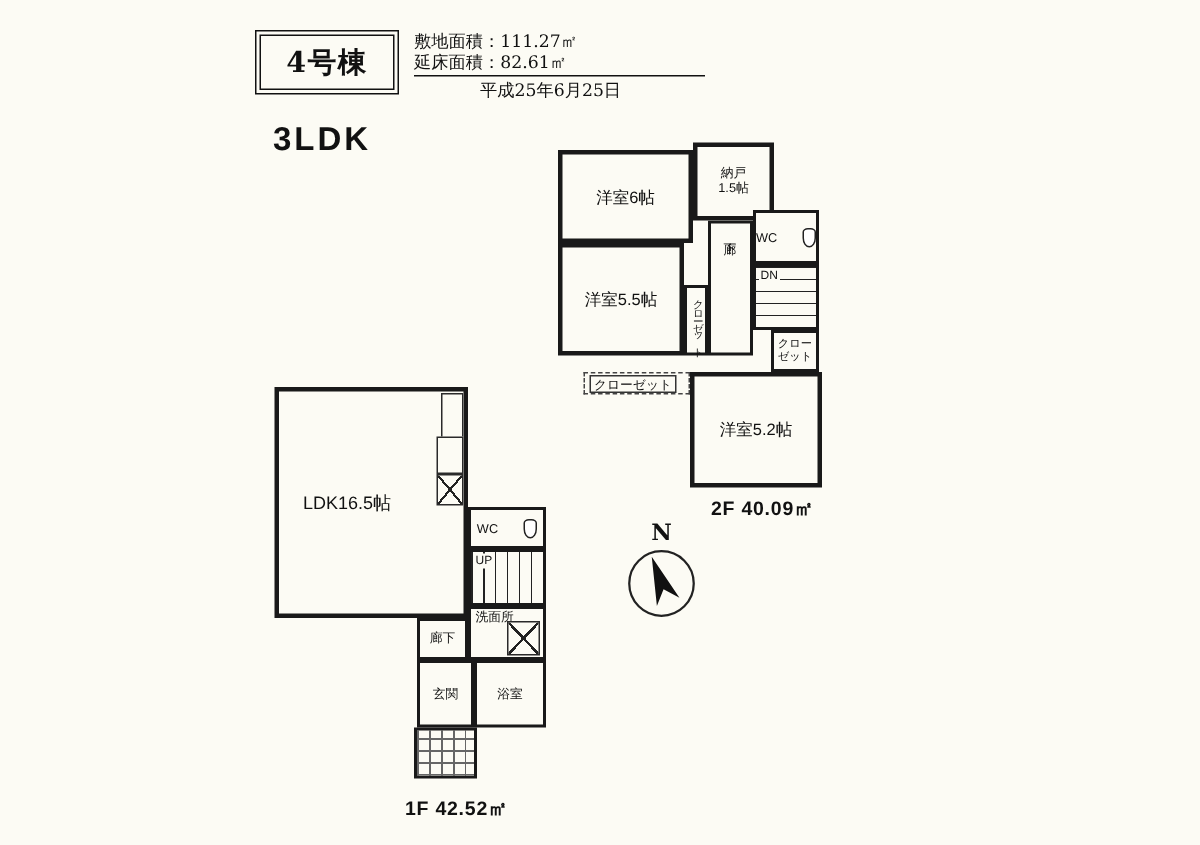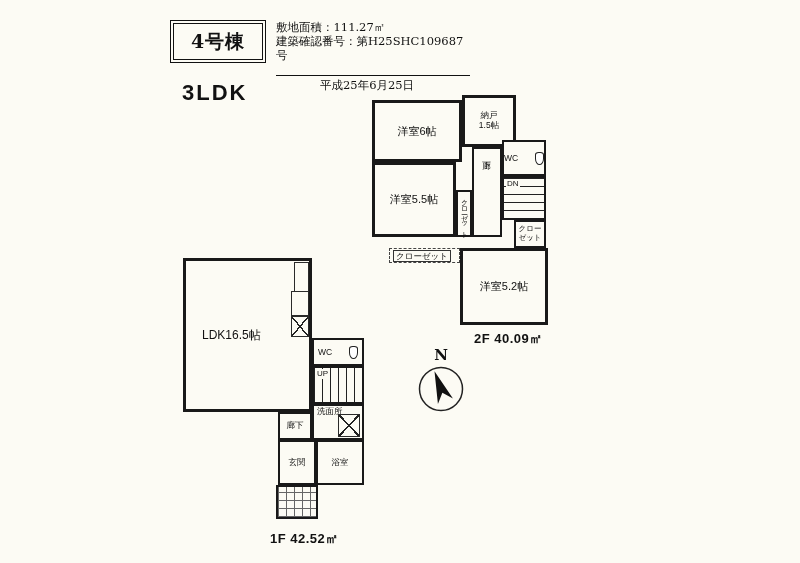--- a/index.html
+++ b/index.html
@@ -4,21 +4,21 @@
 <style>
   *{margin:0;padding:0;box-sizing:border-box}
   html,body{width:800px;height:563px}
   body{position:relative;background:#fcfbf4;font-family:"Liberation Sans",sans-serif;color:#111;overflow:hidden}
 
   
   .title-box{position:absolute;left:170px;top:20px;width:96px;height:43px;border:1.5px solid #111;padding:2px;background:#fcfbf4}
   .title-inner{width:100%;height:100%;border:1px solid #111;display:flex;align-items:center;justify-content:center;
     font-family:"DejaVu Serif",serif;font-size:19px;font-weight:700;letter-spacing:1px}
   .info{position:absolute;left:276px;top:20px;width:194px;font-family:"DejaVu Serif",serif;font-size:11.5px;line-height:14px}
-  .info-lines{border-bottom:1px solid #111;padding-bottom:13px}
+  .info-lines{border-bottom:1px solid #111;padding-bottom:2px}
   .info-date{padding-left:44px;margin-top:2px}
   .ldk-type{position:absolute;left:182px;top:80px;font-size:22px;font-weight:600;letter-spacing:2px}
 
   
   .room{position:absolute;border:3px solid #191919;background:#fcfbf4;display:flex;align-items:center;justify-content:center}
   .room.inner{border-width:2px}
   .rl{font-size:11px;white-space:nowrap;color:#111}
   .rl.sm{font-size:8.5px}
   .rl.xs{font-size:7.5px}
   .col{display:flex;flex-direction:column;align-items:center;line-height:1.15}
@@ -49,21 +49,21 @@
 </head>
 <body>
 
 <div class="title-box">
   <div class="title-inner">4号棟</div>
 </div>
 
 <div class="info">
   <div class="info-lines">
     <div>敷地面積：111.27㎡</div>
-    <div>建築確認番号：第H25SHC109687号</div>
+    <div>延床面積：82.61㎡</div>
   </div>
   <div class="info-date">平成25年6月25日</div>
 </div>
 
 <div class="ldk-type">3LDK</div>
 
 <div class="room" style="left:372px;top:100px;width:90px;height:62px">
   <span class="rl">洋室6帖</span>
 </div>
 

